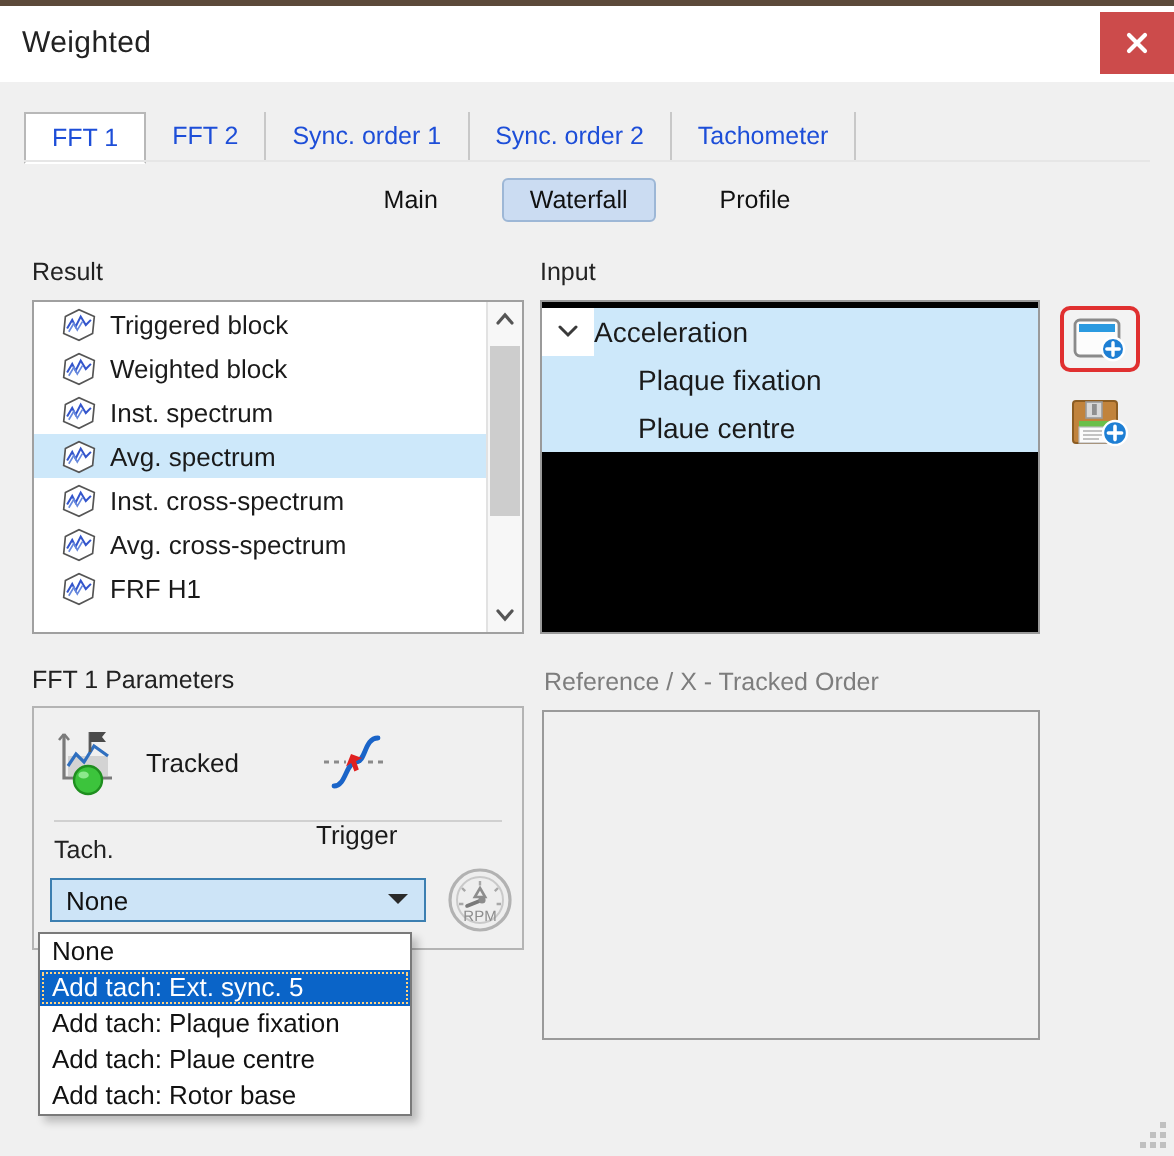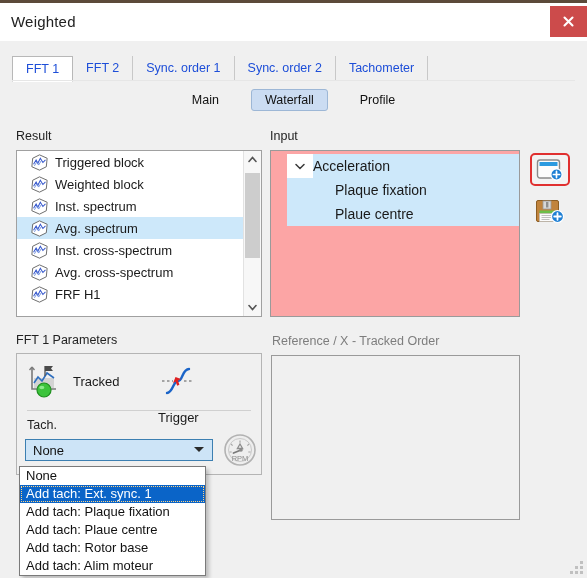--- a/index.html
+++ b/index.html
@@ -141,26 +141,25 @@
     position: absolute; left: 1px; top: 22px;
     width: 15px; height: 85px;
     background: #cdcdcd;
     cursor: grab;
   }
   
   #input-label { left: 270px; top: 126px; }
   #input-tree {
     position: absolute; left: 270px; top: 147px;
     width: 250px; height: 167px;
-    background: #fca5a5;
+    background: #000000;
     border: 1px solid #9a9a9a;
     box-sizing: border-box;
     overflow: hidden;
     padding-top: 3px;
-    padding-left: 16px;
   }
   .tree-row {
     height: 24px; display: flex; align-items: center;
     font-size: 14px; color: #1a1a1a;
     cursor: pointer; white-space: nowrap;
   }
   .tree-row.selected { background: #cde8fa; }
   .tree-row.root .twisty {
     width: 26px; text-align: center; color: #3a3a3a; font-size: 11px;
     background: #ffffff;
@@ -476,25 +475,24 @@
         <text x="18" y="28.5" font-family="Liberation Sans, sans-serif" font-size="7.5" fill="#8d8d8d" text-anchor="middle">RPM</text>
       </svg>
     </div>
   </div>
 
   <div class="section-label dim" id="ref-label">Reference / X   -   Tracked Order</div>
   <div id="ref-box"></div>
 
   <div id="dropdown">
     <div class="dd-item">None</div>
-    <div class="dd-item selected">Add tach: Ext. sync. 1</div>
+    <div class="dd-item selected">Add tach: Ext. sync. 5</div>
     <div class="dd-item">Add tach: Plaque fixation</div>
     <div class="dd-item">Add tach: Plaue centre</div>
     <div class="dd-item">Add tach: Rotor base</div>
-    <div class="dd-item">Add tach: Alim moteur</div>
   </div>
 
   <div id="resize-grip">
     <div class="grip-dot" style="right:0px; top:0px;"></div>
     <div class="grip-dot" style="right:0px; top:5px;"></div>
     <div class="grip-dot" style="right:5px; top:5px;"></div>
     <div class="grip-dot" style="right:0px; top:10px;"></div>
     <div class="grip-dot" style="right:5px; top:10px;"></div>
     <div class="grip-dot" style="right:10px; top:10px;"></div>
   </div>

